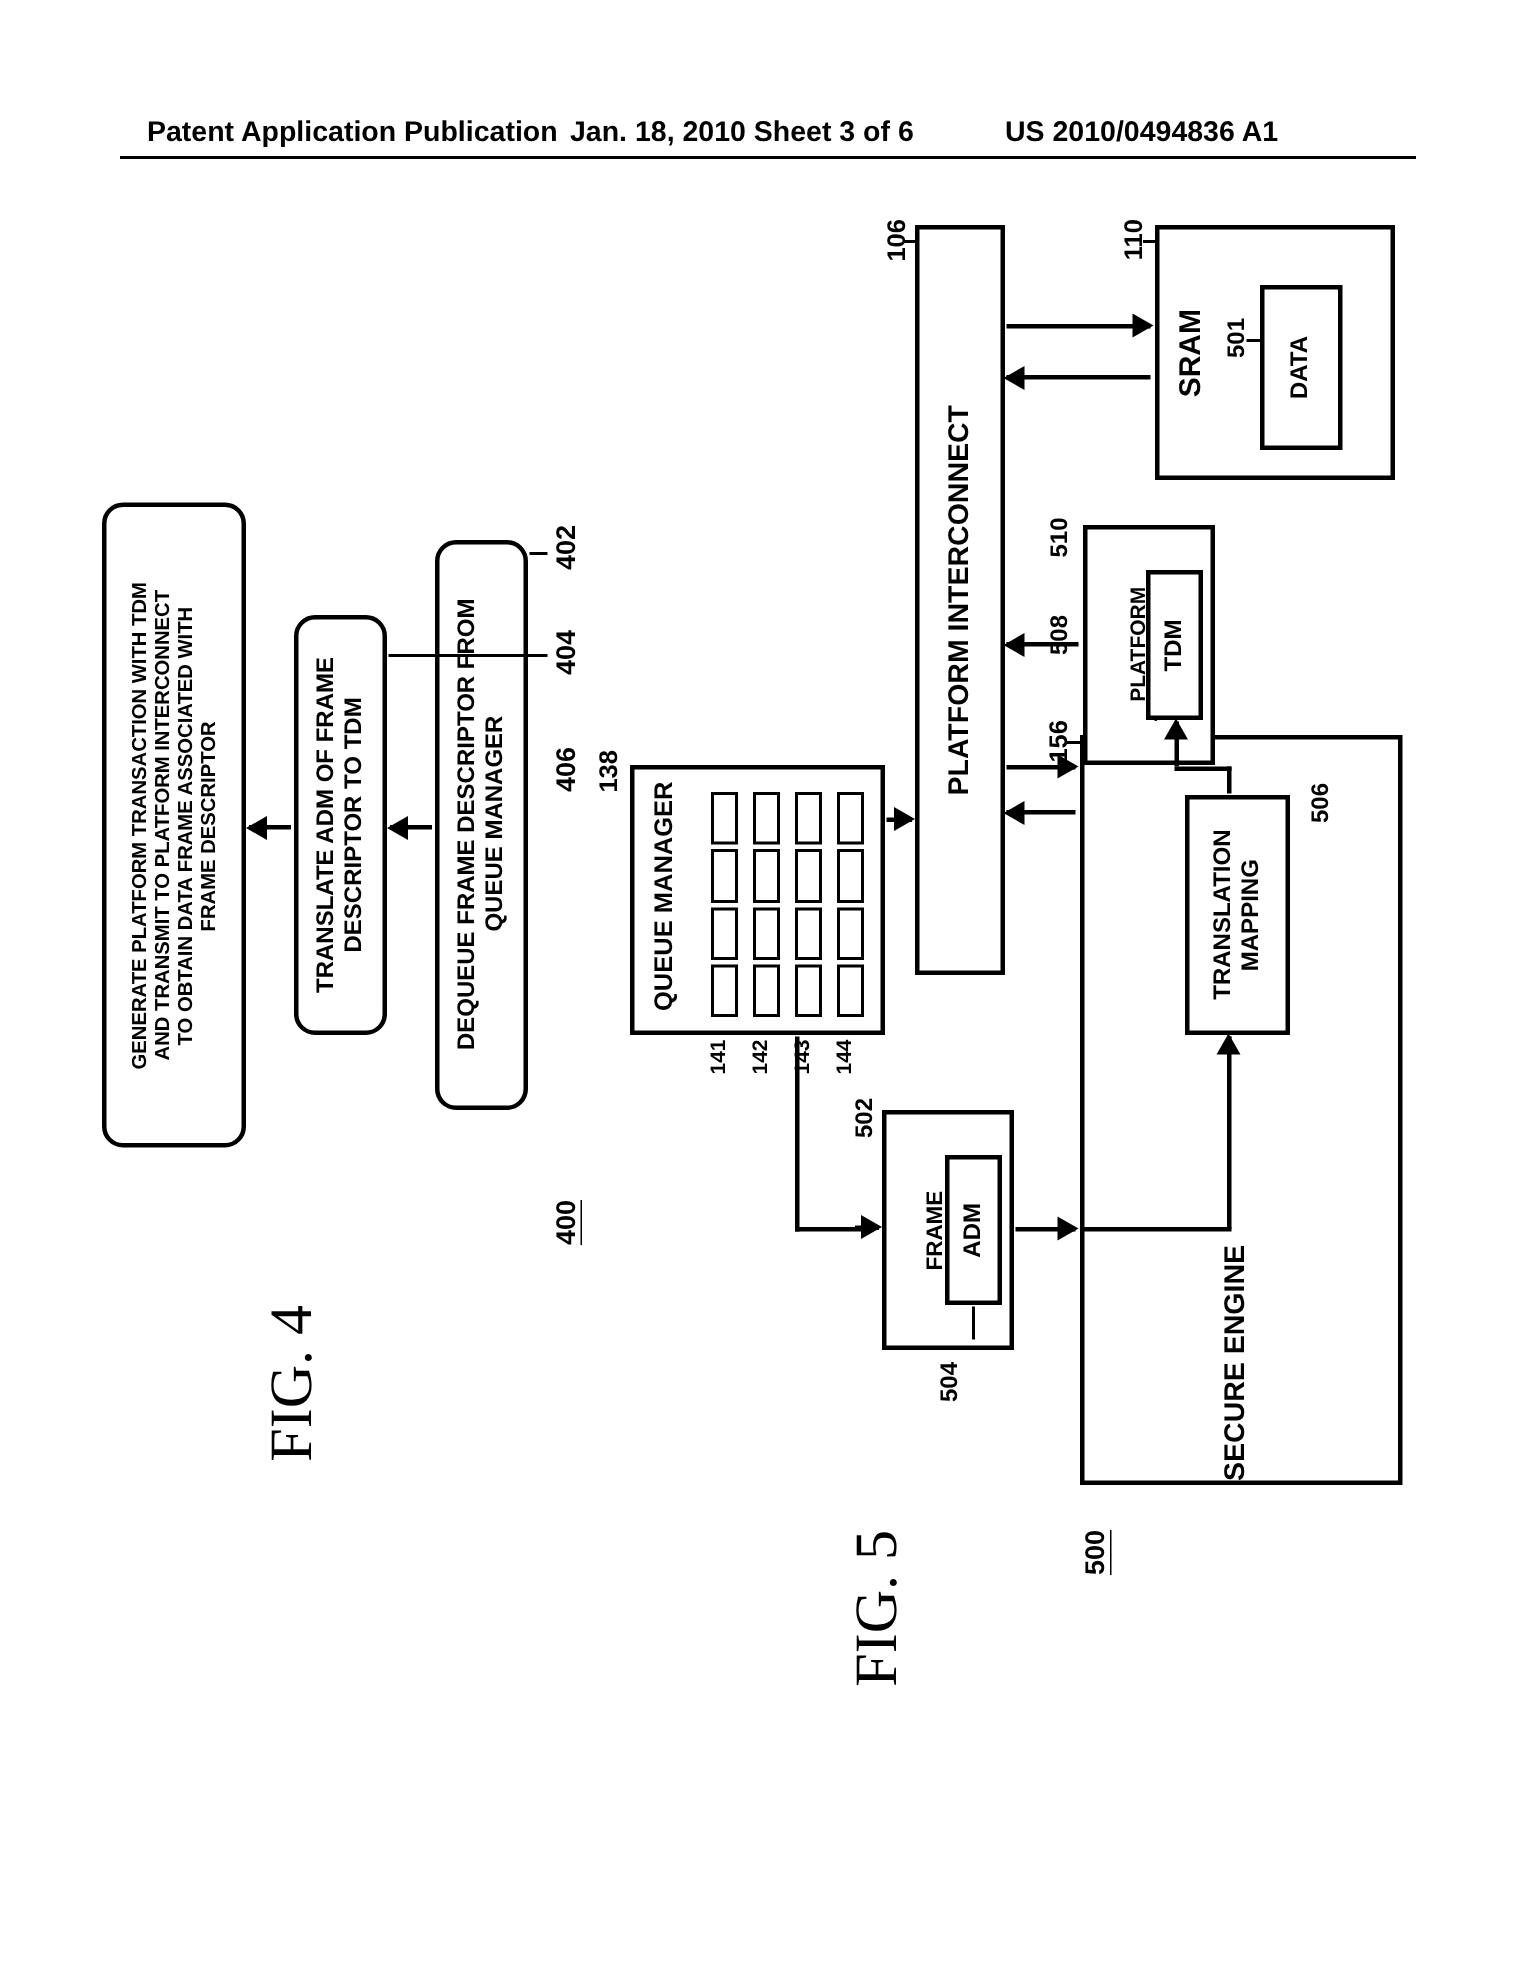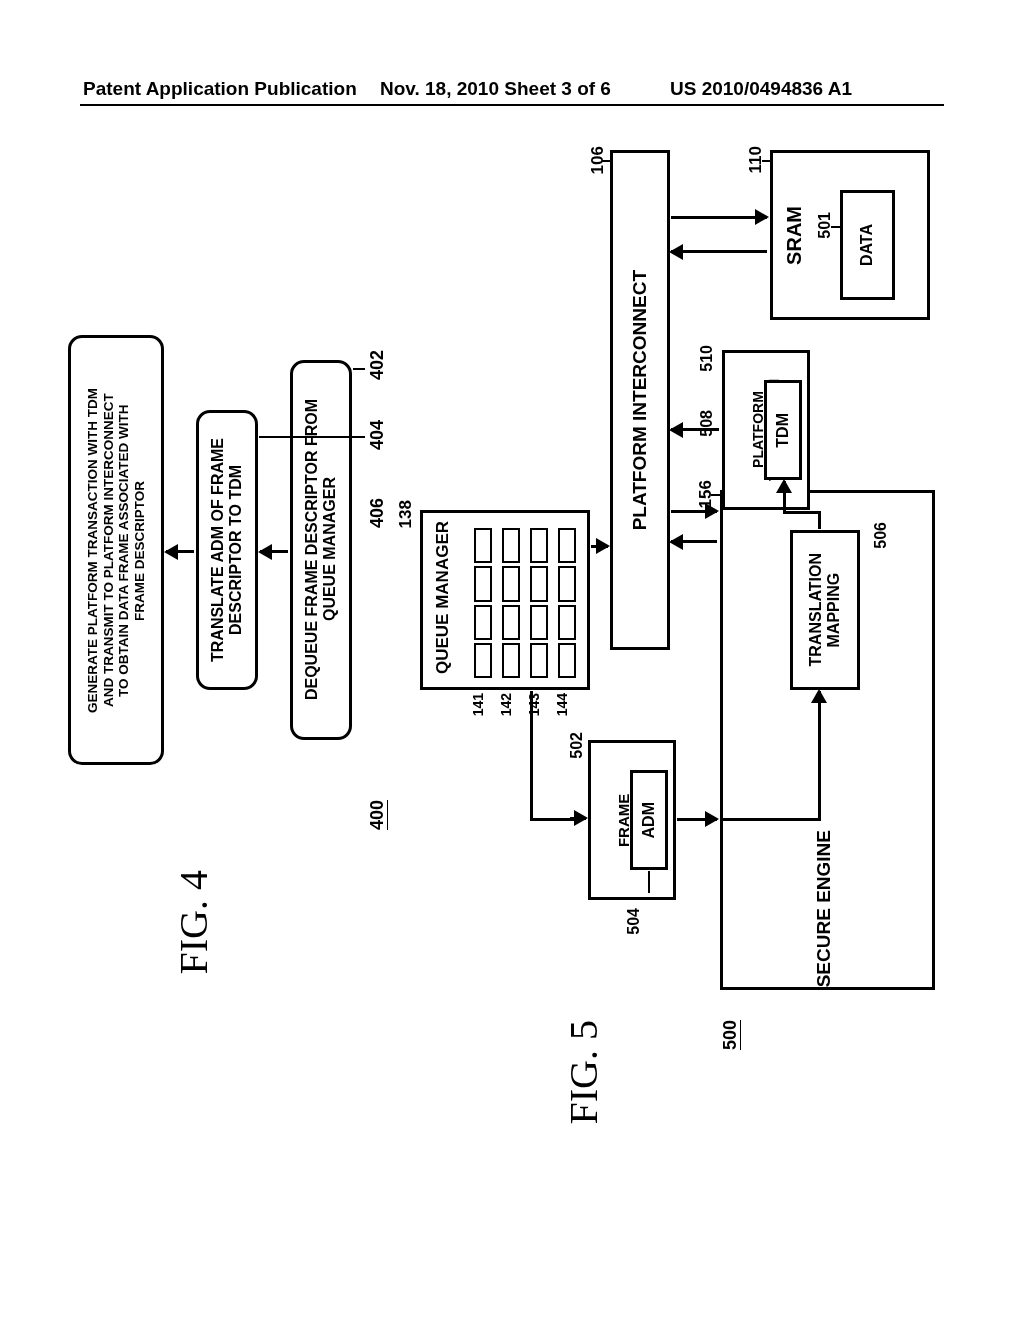--- a/index.html
+++ b/index.html
@@ -17,21 +17,21 @@
     height: 1320px;
   }
   .hdr {
     position: absolute;
     top: 78px;
     left: 0;
     width: 1024px;
     font-size: 19px;
     font-weight: bold;
   }
-  .hdr-left { position: absolute; left: 83px; }
+  .hdr-left { position: absolute; left: 98px; }
   .hdr-mid  { position: absolute; left: 380px; }
   .hdr-right{ position: absolute; left: 670px; }
   .hrule {
     position: absolute;
     top: 104px; left: 80px; width: 864px; height: 2px; background:#000;
   }
   .flowbox {
     position: absolute;
     border: 3px solid #000;
     border-radius: 14px;
@@ -137,21 +137,21 @@
   }
   .qcell { border:2px solid #000; }
 </style>
 </head>
 <body>
 
 <div class="page">
 
   <div class="hdr">
     <span class="hdr-left">Patent Application Publication</span>
-    <span class="hdr-mid">Nov. 18, 2010   Sheet 3 of 6</span>
+    <span class="hdr-mid">Jan. 18, 2010   Sheet 3 of 6</span>
     <span class="hdr-right">US 2010/0494836 A1</span>
   </div>
   <div class="hrule"></div>
 
   <div style="position:absolute; left:90px; top:330px; width:320px; height:870px;">
 
     <div class="flowbox" style="left:200px; top:30px; width:62px; height:380px;">
       <span class="vtext">DEQUEUE FRAME DESCRIPTOR FROM
 QUEUE MANAGER</span>
     </div>

